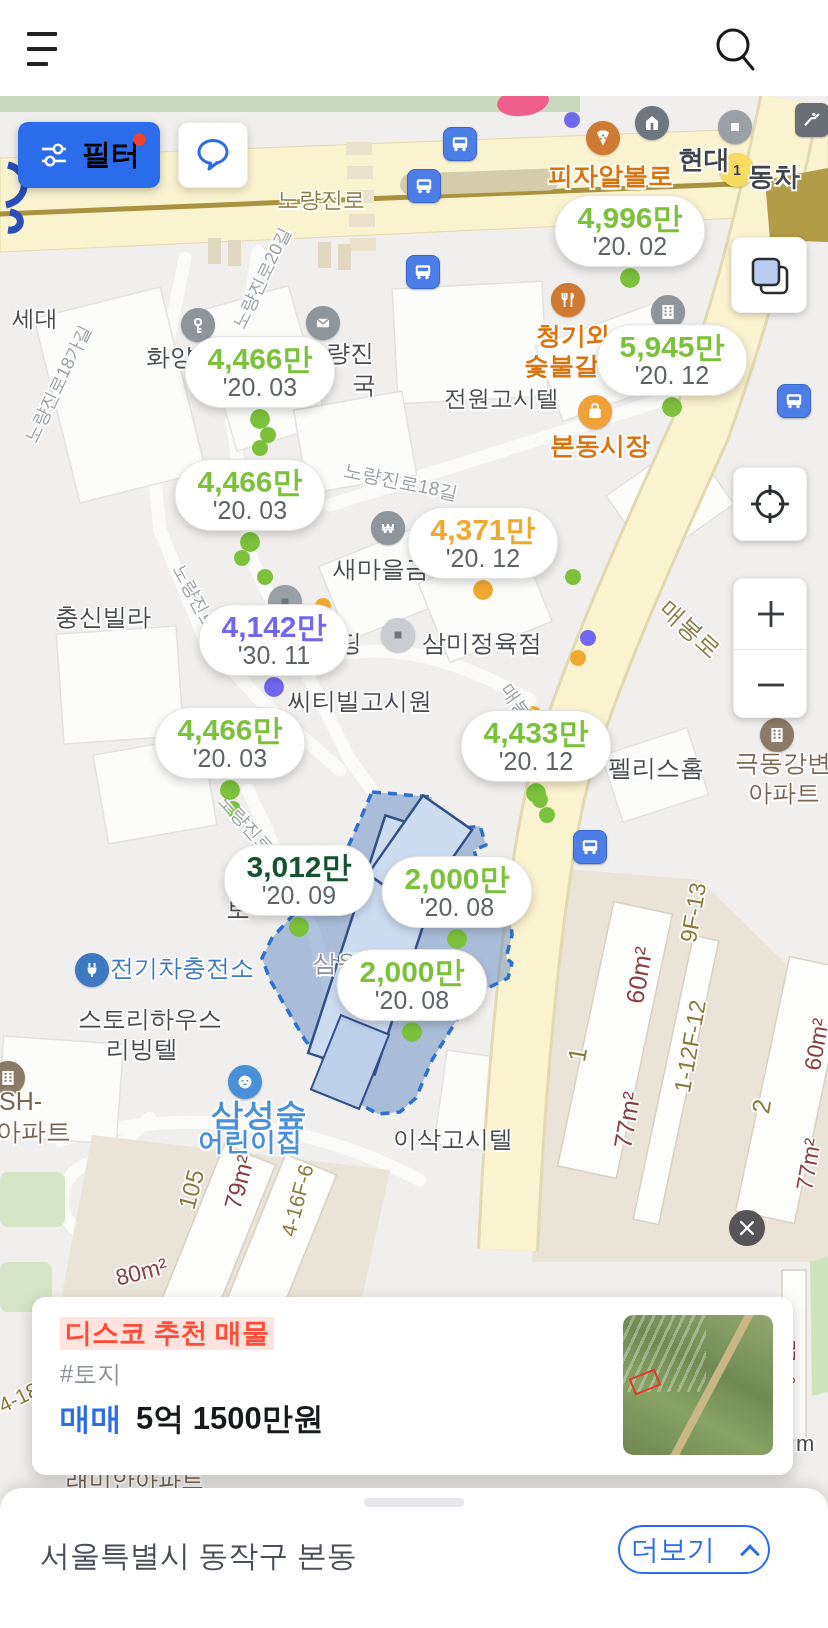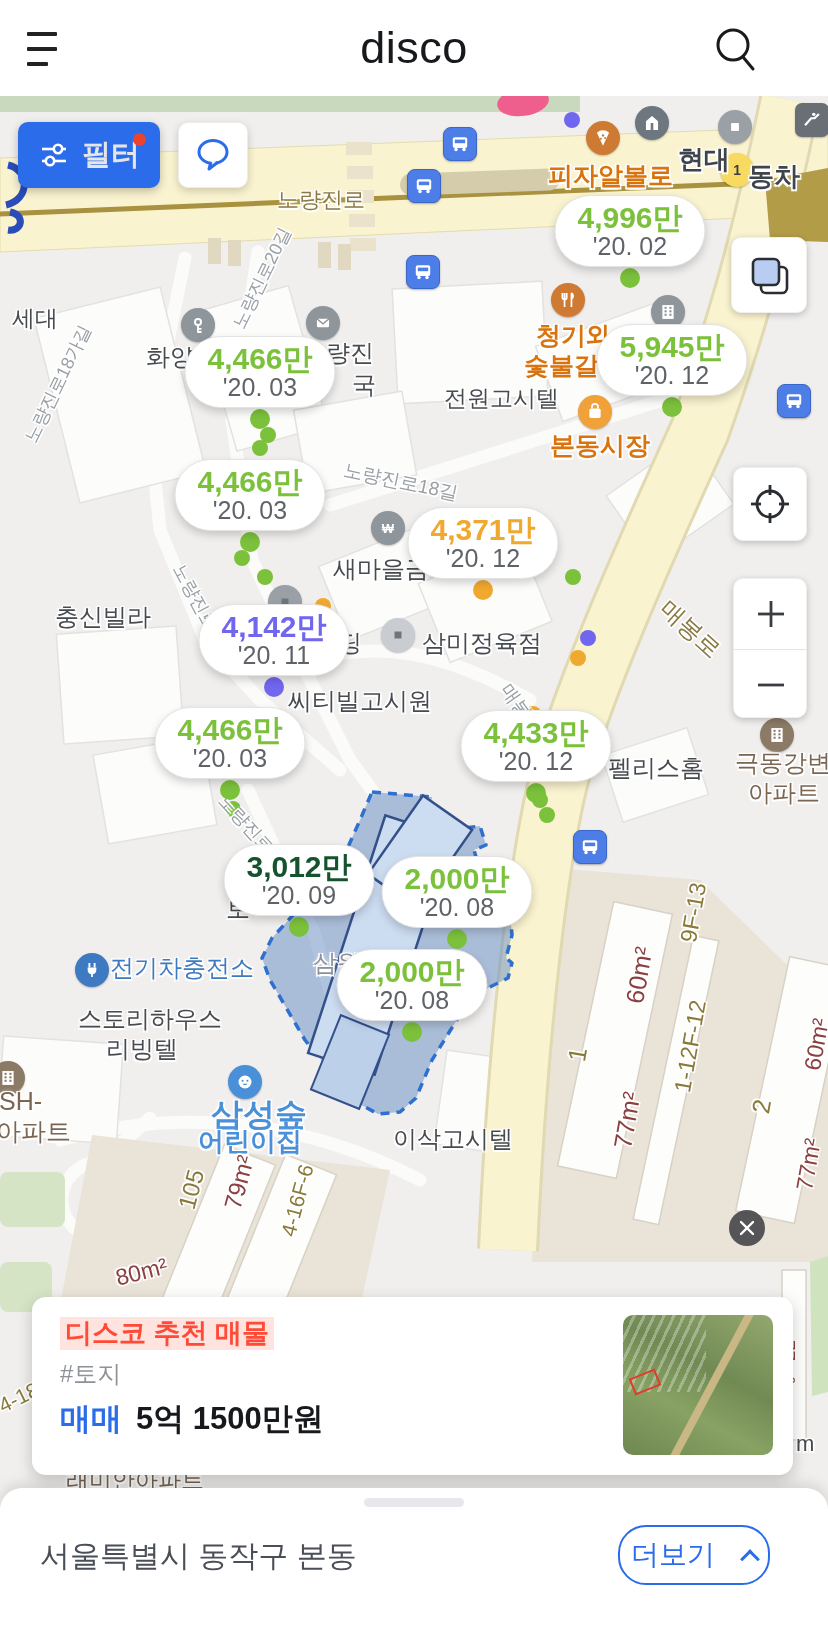--- a/index.html
+++ b/index.html
@@ -27,21 +27,21 @@
   .bus svg{width:24px;height:24px;}
   .mdot{position:absolute;width:16px;height:16px;border-radius:50%;z-index:20;transform:translate(-50%,-50%);}
   .mdot.pointer{width:20px;height:20px;z-index:28;}
   .bubble{position:absolute;transform:translate(-50%,-50%);background:#fff;border:1px solid #e3e3e3;border-radius:46px;
     padding:5px 22px 7px;box-shadow:0 4px 9px rgba(0,0,0,.18);text-align:center;z-index:30;white-space:nowrap;cursor:pointer;}
   .b-price{font-size:30px;font-weight:700;line-height:1.1;}
   .b-date{font-size:25px;color:#5f6368;line-height:1.0;font-weight:500;}
   
   .filter-btn{position:absolute;left:18px;top:122px;width:142px;height:66px;background:#2b6ceb;border-radius:10px;z-index:40;
     display:flex;align-items:center;justify-content:center;gap:12px;box-shadow:0 3px 8px rgba(0,0,0,.25);cursor:pointer;}
-  .filter-btn .lbl{color:#e5e5e5;font-size:29px;font-weight:700;}
+  .filter-btn .lbl{color:#000000;font-size:29px;font-weight:700;}
   .filter-dot{position:absolute;right:14px;top:11px;width:13px;height:13px;border-radius:50%;background:#e8442e;}
   .chat-btn{position:absolute;left:178px;top:122px;width:70px;height:66px;background:#fff;border:1px solid #ececec;border-radius:10px;
     z-index:40;display:flex;align-items:center;justify-content:center;box-shadow:0 3px 8px rgba(0,0,0,.18);cursor:pointer;}
   .sq-btn{position:absolute;background:#fff;border-radius:10px;z-index:40;display:flex;align-items:center;justify-content:center;
     box-shadow:0 2px 7px rgba(0,0,0,.22);cursor:pointer;border:1px solid #f0f0f0;}
   .layers-btn{left:731px;top:237px;width:76px;height:76px;}
   .locate-btn{left:733px;top:467px;width:74px;height:74px;}
   .zoom-panel{position:absolute;left:733px;top:578px;width:74px;height:140px;background:#fff;border-radius:10px;z-index:40;
     box-shadow:0 2px 7px rgba(0,0,0,.22);border:1px solid #f0f0f0;}
   .zoom-panel .zbtn{width:74px;height:70px;display:flex;align-items:center;justify-content:center;cursor:pointer;}
@@ -61,21 +61,21 @@
       linear-gradient(118deg, rgba(0,0,0,0) 54%, rgba(205,185,135,.95) 54.5%, rgba(205,185,135,.95) 58%, rgba(0,0,0,0) 58.5%),
       linear-gradient(28deg,#6f8751 0%,#87a263 35%,#718a54 60%,#93a86e 100%);}
   .thumb::before{content:"";position:absolute;left:0;top:0;width:55%;height:55%;
     background:repeating-linear-gradient(115deg, rgba(255,255,255,.3) 0 3px, rgba(0,0,0,0) 3px 9px);}
   .thumb::after{content:"";position:absolute;left:8px;top:58px;width:24px;height:14px;border:2px solid #e23b2e;transform:rotate(-22deg);}
   
   .sheet{position:absolute;left:0;top:1488px;width:828px;height:140px;background:#fff;border-radius:22px 22px 0 0;z-index:60;
     box-shadow:0 -4px 14px rgba(0,0,0,.12);}
   .handle{position:absolute;left:364px;top:10px;width:100px;height:9px;border-radius:5px;background:#e8e8ec;cursor:grab;}
   .loc-text{position:absolute;left:40px;top:48px;font-size:30px;color:#4a4f57;}
-  .more-btn{position:absolute;right:58px;top:37px;width:152px;height:60px;border:2px solid #2b6ceb;border-radius:28px;background:#fff;
+  .more-btn{position:absolute;right:58px;top:37px;width:152px;height:49px;border:2px solid #2b6ceb;border-radius:28px;background:#fff;
     display:flex;align-items:center;justify-content:center;gap:28px;cursor:pointer;}
   .more-btn span{color:#2b6ceb;font-size:28px;font-weight:500;}
   .chev-up{width:14px;height:14px;border-left:3px solid #2b6ceb;border-top:3px solid #2b6ceb;transform:rotate(45deg) translate(3px,3px);}
 </style>
 </head>
 <body>
 
 <div class="screen">
 
   <div class="map">
@@ -458,21 +458,21 @@
           <div class="b-date">'20. 03</div>
         </div>
         <div class="mdot pointer" style="left: 483px; top: 590px; background: rgb(240, 169, 47);"></div>
         <div class="bubble" style="left: 483px; top: 543px;">
           <div class="b-price" style="color: rgb(240, 169, 47);">4,371만</div>
           <div class="b-date">'20. 12</div>
         </div>
         <div class="mdot pointer" style="left: 274px; top: 687px; background: rgb(113, 102, 238);"></div>
         <div class="bubble" style="left: 274px; top: 640px;">
           <div class="b-price" style="color: rgb(113, 102, 238);">4,142만</div>
-          <div class="b-date">'20. 11</div>
+          <div class="b-date">'30. 11</div>
         </div>
         <div class="mdot pointer" style="left: 230px; top: 790px; background: rgb(124, 193, 60);"></div>
         <div class="bubble" style="left: 230px; top: 743px;">
           <div class="b-price" style="color: rgb(124, 193, 60);">4,466만</div>
           <div class="b-date">'20. 03</div>
         </div>
         <div class="mdot pointer" style="left: 536px; top: 793px; background: rgb(124, 193, 60);"></div>
         <div class="bubble" style="left: 536px; top: 746px;">
           <div class="b-price" style="color: rgb(124, 193, 60);">4,433만</div>
           <div class="b-date">'20. 12</div>
@@ -577,21 +577,20 @@
       <i class="chev-up"></i>
     </div>
   </div>
 
   <div class="header">
     <div class="hamburger">
         <i></i>
         <i></i>
         <i></i>
       </div>
-    <div class="logo">disco</div>
     <div class="search-btn">
       <svg width="52" height="52" viewBox="0 0 52 52">
         <circle cx="23" cy="21" r="15" fill="none" stroke="#1a1a1a" stroke-width="3"></circle>
         <line x1="33" y1="33" x2="43" y2="45" stroke="#1a1a1a" stroke-width="3" stroke-linecap="round"></line>
       </svg>
     </div>
   </div>
 
 </div>
 

